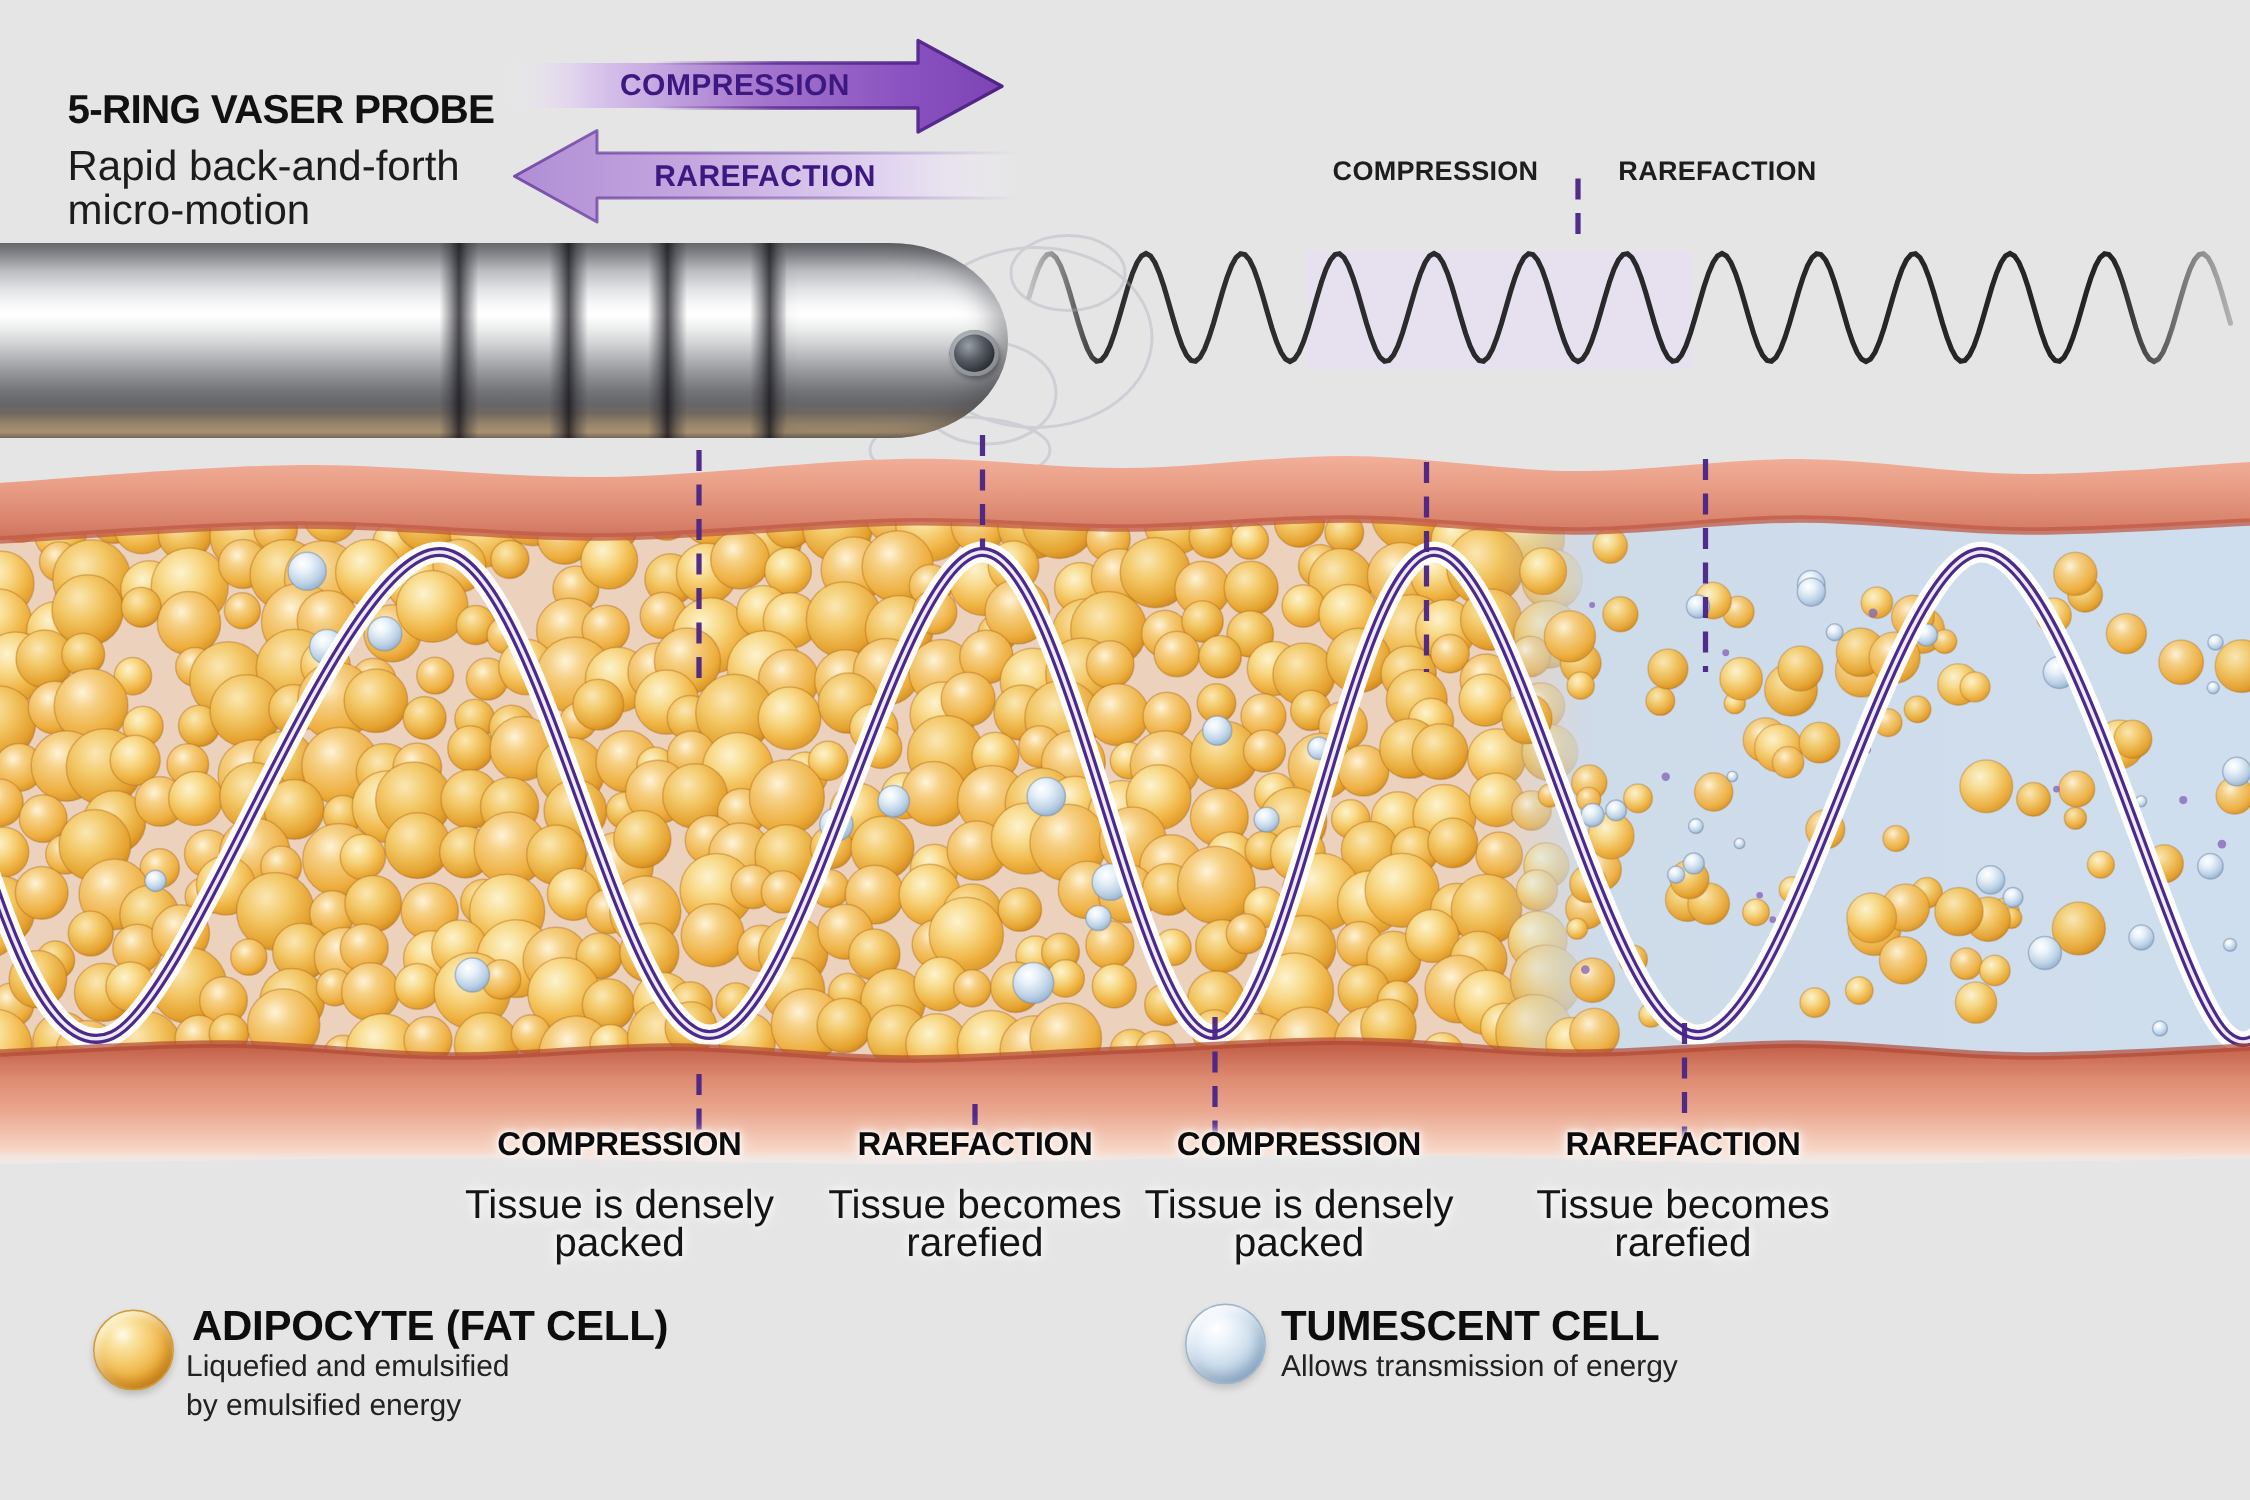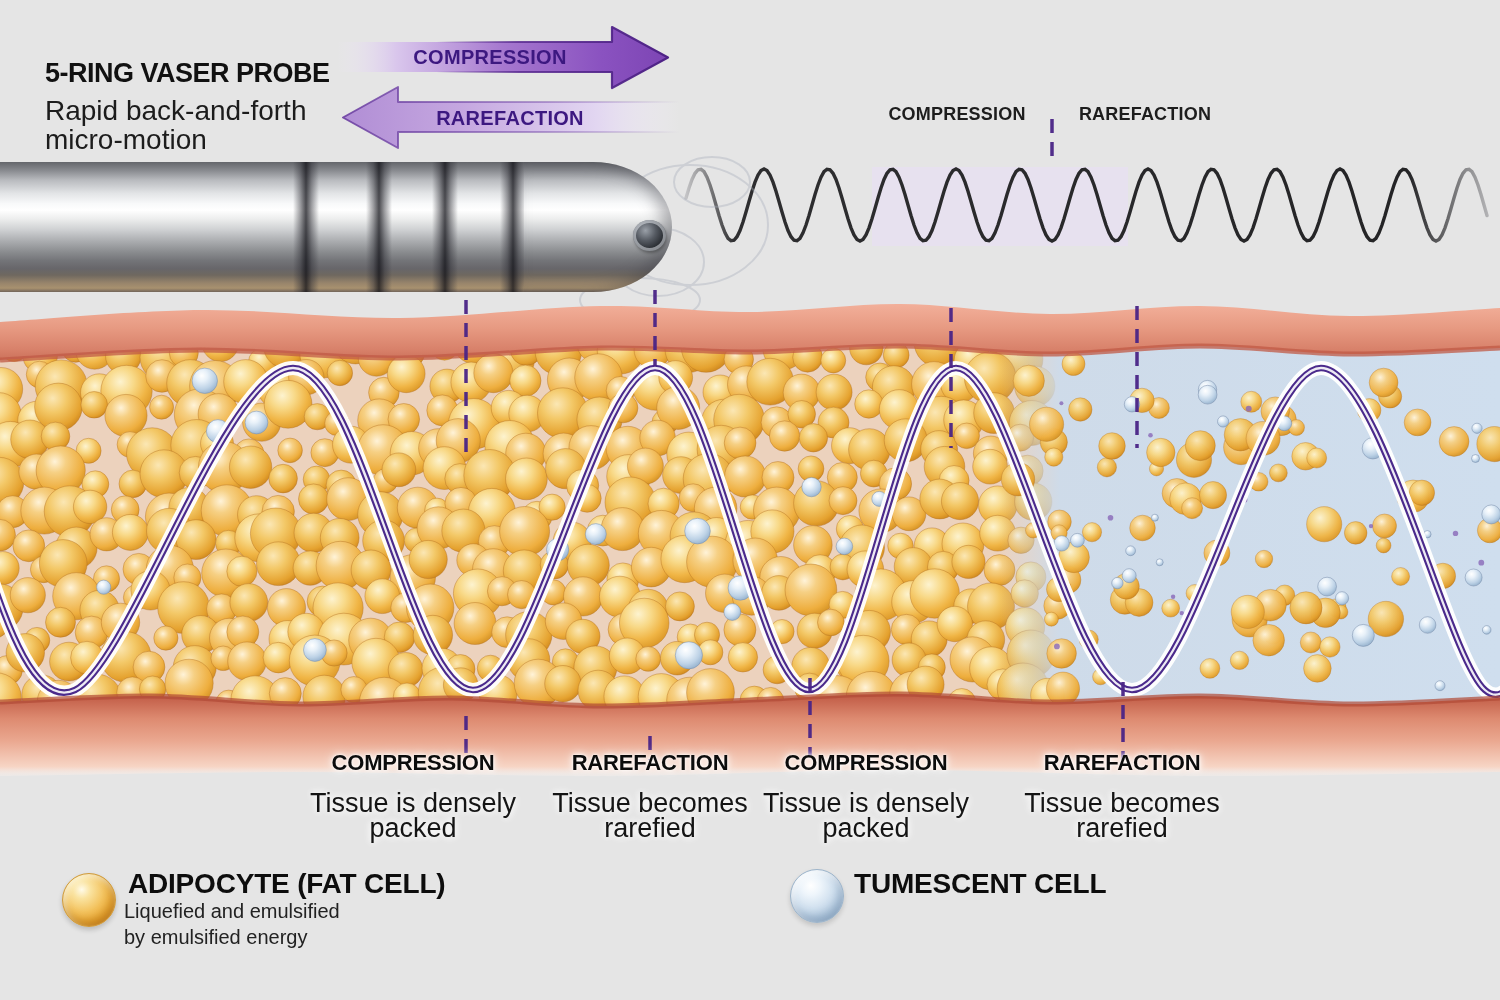--- a/index.html
+++ b/index.html
@@ -813,16 +813,17 @@
     <div class="abs sphere orange"></div>
     <div class="abs legend-title lt-1">ADIPOCYTE (FAT CELL)</div>
     <div class="abs legend-desc ld-1">
       <div>Liquefied and emulsified</div>
       <div>by emulsified energy</div>
     </div>
 
     <div class="abs sphere blue"></div>
     <div class="abs legend-title lt-2">TUMESCENT CELL</div>
     <div class="abs legend-desc ld-2">
+      <div>Allows transmission of energy</div>
     </div>
   </div>
 
 </div>
 
 </body></html>

